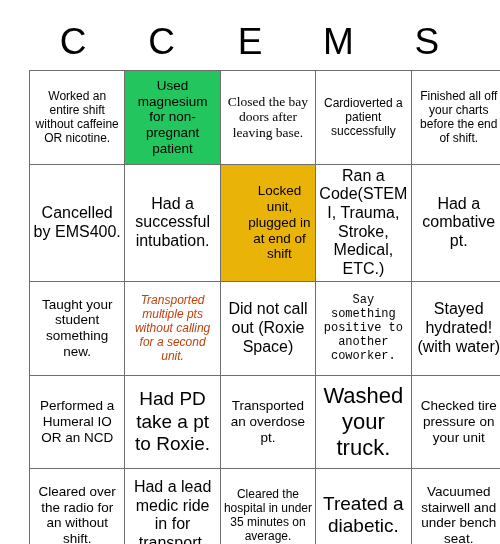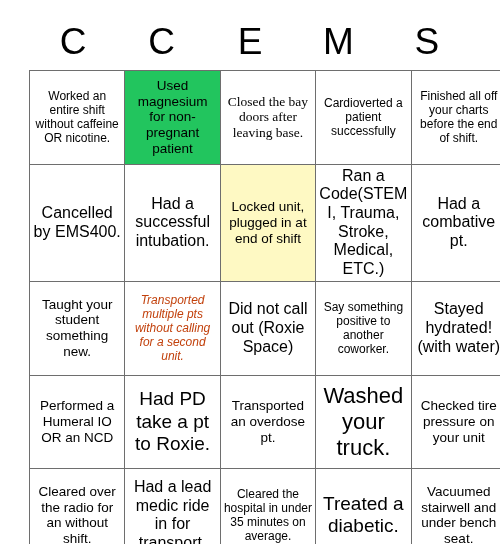--- a/index.html
+++ b/index.html
@@ -103,41 +103,41 @@
             <span class="cell-text fs-s">Finished all off your charts before the end of shift.</span>
           </td>
       </tr>
       <tr>
         <td style="border-color: rgb(110, 110, 110); background: rgb(255, 255, 255); color: rgb(0, 0, 0);">
             <span class="cell-text fs-l">Cancelled by EMS400.</span>
           </td>
         <td style="border-color: rgb(110, 110, 110); background: rgb(255, 255, 255); color: rgb(0, 0, 0);">
             <span class="cell-text fs-l">Had a successful intubation.</span>
           </td>
-        <td style="border-color: rgb(110, 110, 110); background: #fef9c3; color: rgb(0, 0, 0);">
+        <td style="border-color: rgb(110, 110, 110); background: #eab308; color: rgb(0, 0, 0); padding-left: 26px;">
             <span class="cell-text fs-m">Locked unit, plugged in at end of shift</span>
           </td>
         <td style="border-color: rgb(110, 110, 110); background: rgb(255, 255, 255); color: rgb(0, 0, 0);">
             <span class="cell-text fs-xs">Ran a Code(STEMI, Trauma, Stroke, Medical, ETC.)</span>
           </td>
         <td style="border-color: rgb(110, 110, 110); background: rgb(255, 255, 255); color: rgb(0, 0, 0);">
             <span class="cell-text fs-l">Had a combative pt.</span>
           </td>
       </tr>
       <tr>
         <td style="border-color: rgb(110, 110, 110); background: rgb(255, 255, 255); color: rgb(0, 0, 0);">
             <span class="cell-text fs-m">Taught your student something new.</span>
           </td>
         <td style="border-color: rgb(110, 110, 110); background: rgb(255, 255, 255); color: #c2410c; font-style: italic;">
             <span class="cell-text fs-s">Transported multiple pts without calling for a second unit.</span>
           </td>
         <td style="border-color: rgb(110, 110, 110); background: rgb(255, 255, 255); color: rgb(0, 0, 0);">
             <span class="cell-text fs-l">Did not call out (Roxie Space)</span>
           </td>
-        <td style="border-color: rgb(110, 110, 110); background: rgb(255, 255, 255); color: rgb(0, 0, 0);">
+        <td style="border-color: rgb(110, 110, 110); background: rgb(255, 255, 255); color: rgb(0, 0, 0); font-family: Liberation Mono, monospace;">
             <span class="cell-text fs-s">Say something positive to another coworker.</span>
           </td>
         <td style="border-color: rgb(110, 110, 110); background: rgb(255, 255, 255); color: rgb(0, 0, 0);">
             <span class="cell-text fs-l">Stayed hydrated! (with water)</span>
           </td>
       </tr>
       <tr>
         <td style="border-color: rgb(110, 110, 110); background: rgb(255, 255, 255); color: rgb(0, 0, 0);">
             <span class="cell-text fs-m">Performed a Humeral IO OR an NCD</span>
           </td>

